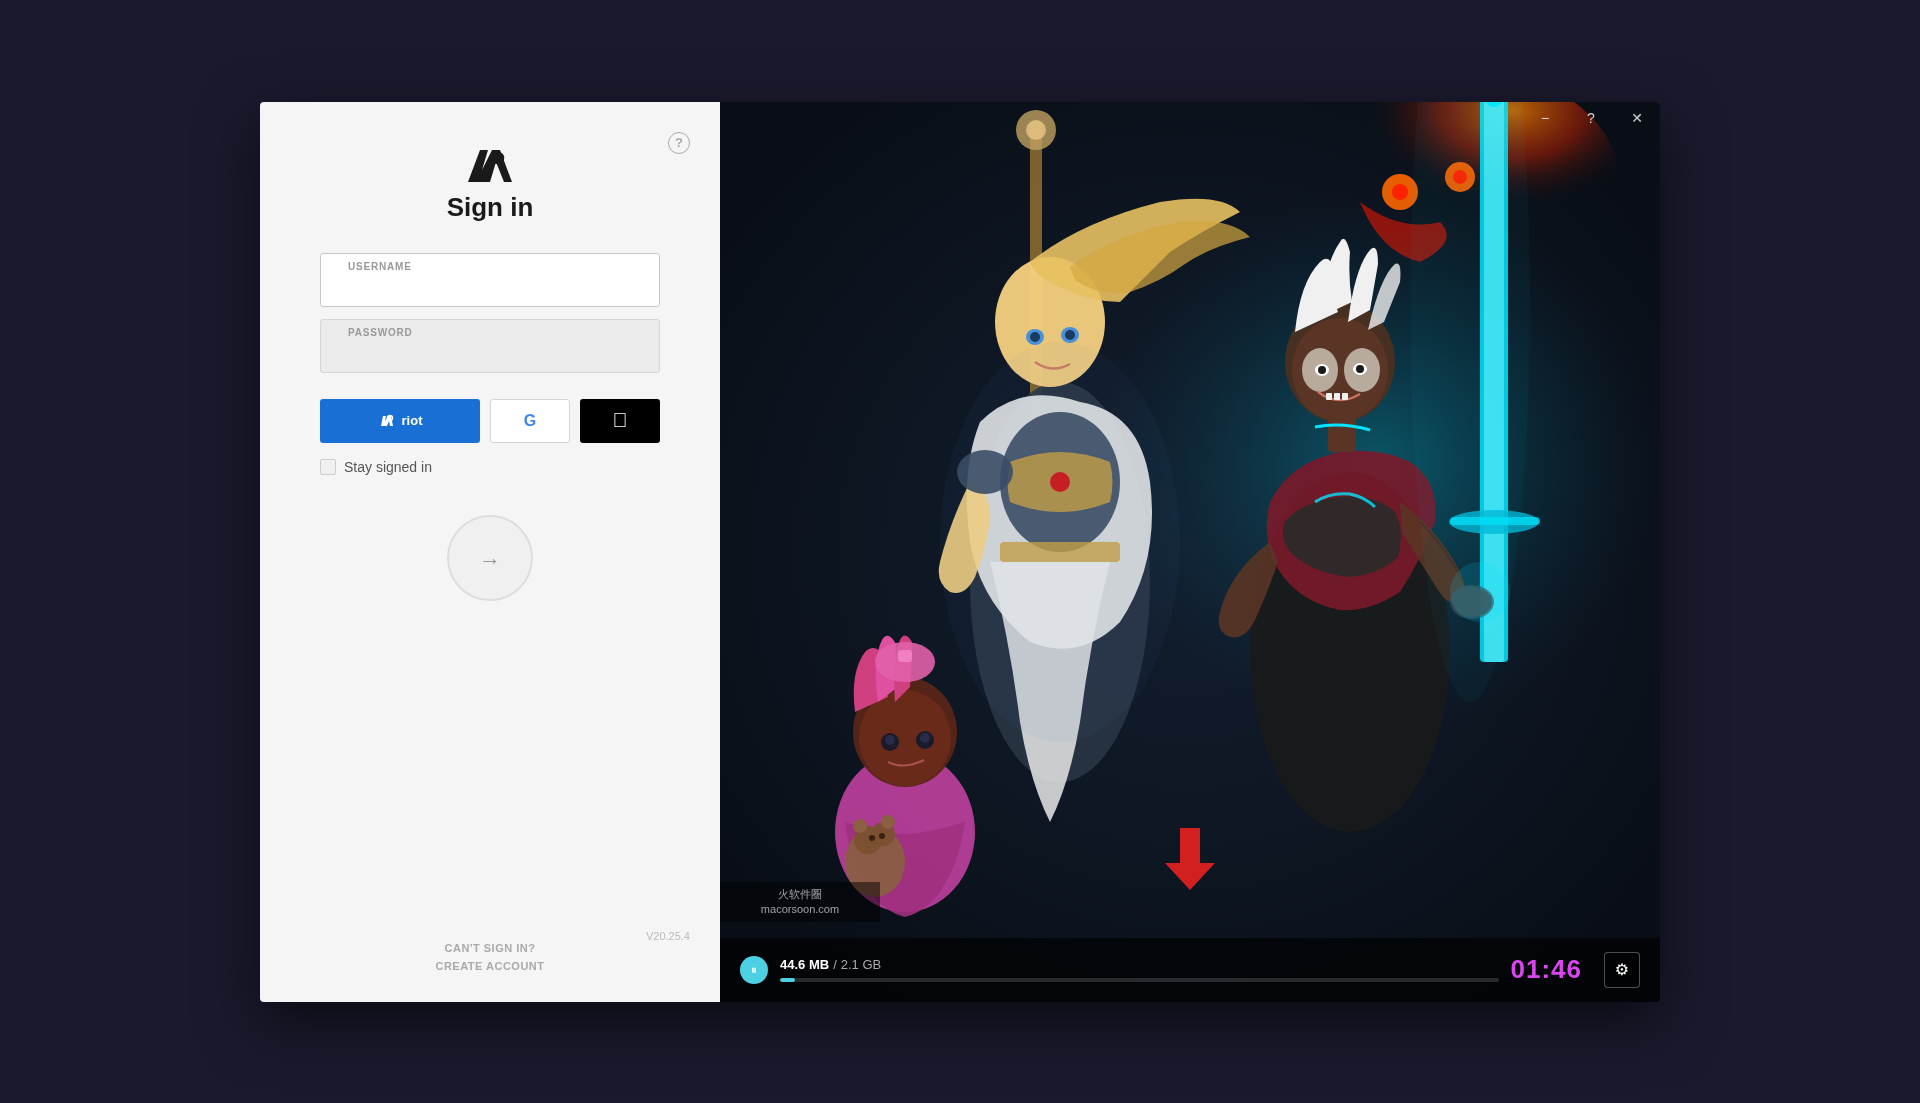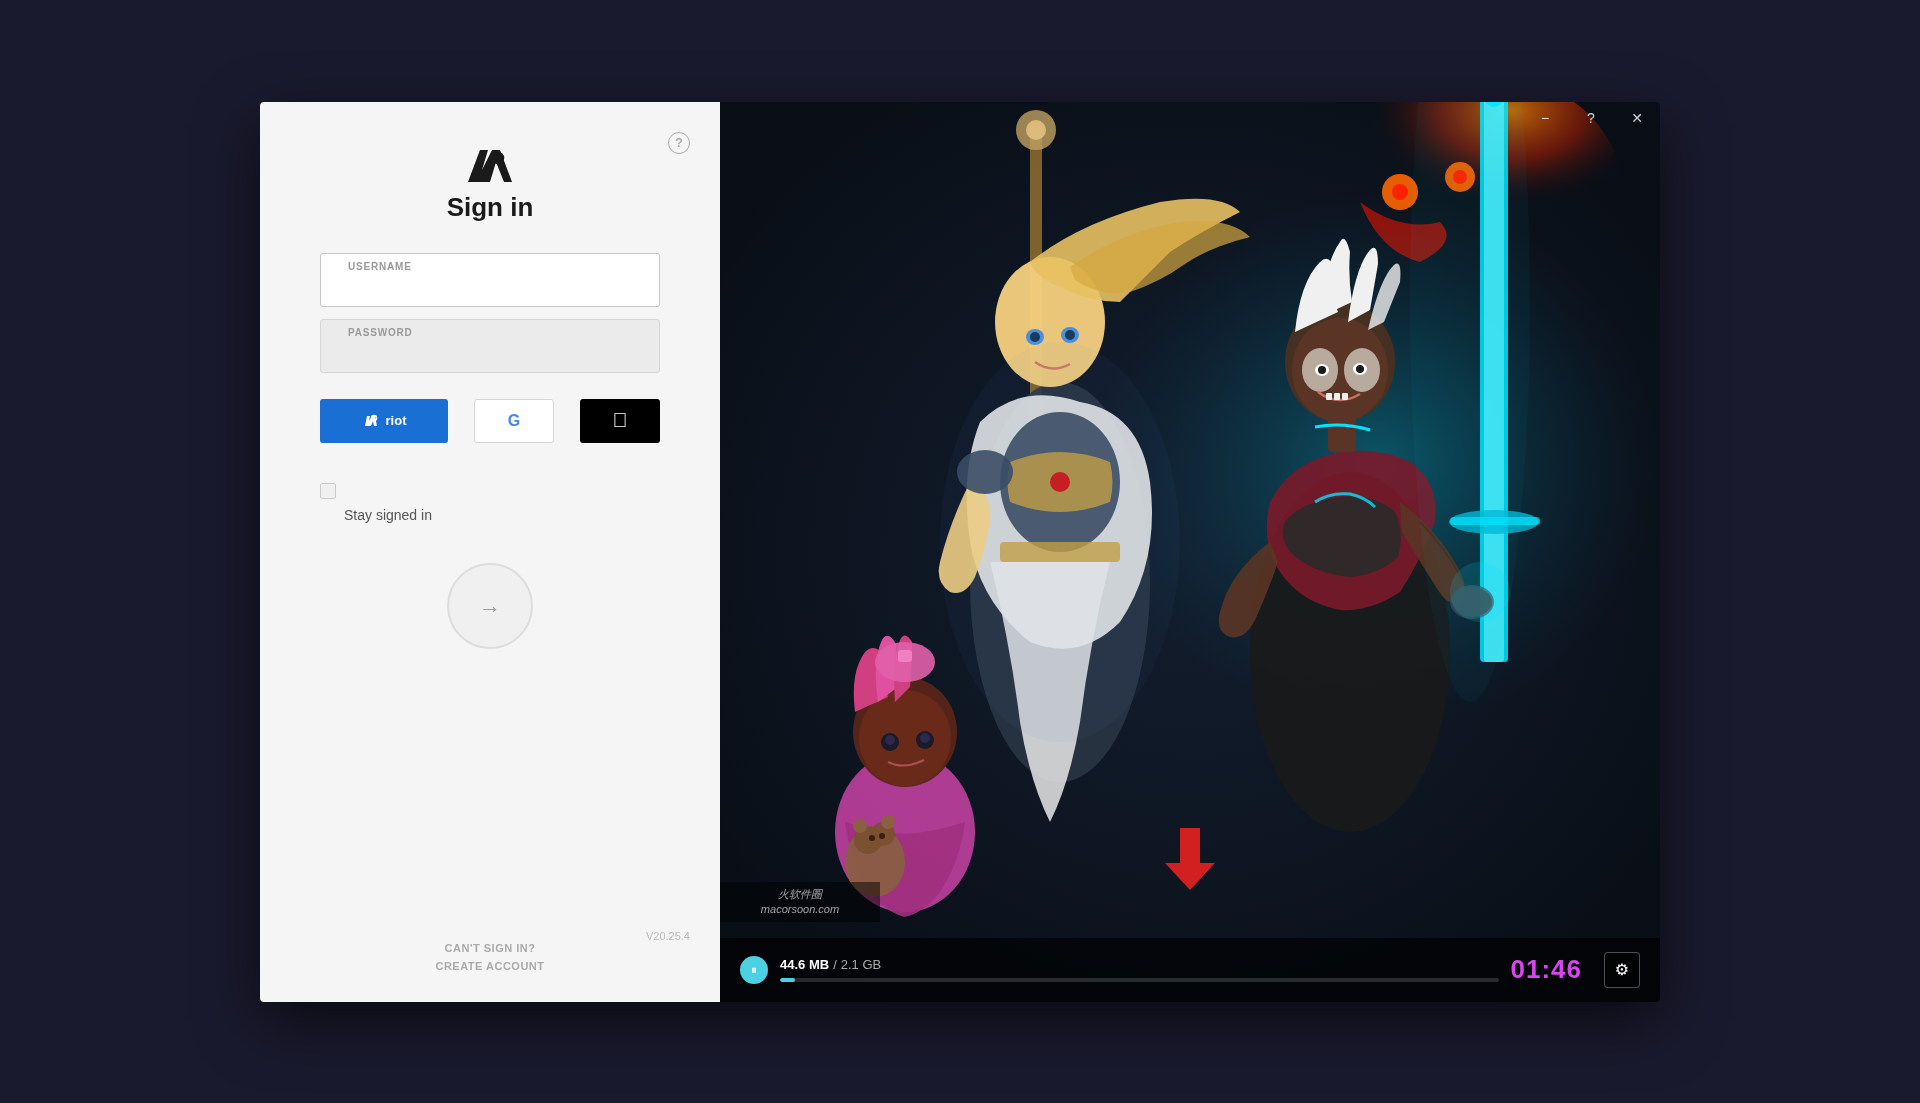--- a/index.html
+++ b/index.html
@@ -102,21 +102,21 @@
       font-weight: 700;
       color: #999;
       letter-spacing: 0.8px;
       text-transform: uppercase;
       pointer-events: none;
     }
 
     .social-buttons {
       width: 100%;
       display: flex;
-      gap: 26px;
+      gap: 10px;
       margin-top: 14px;
       margin-bottom: 16px;
     }
 
     .btn-riot {
       flex: 1;
       height: 44px;
       background: #1a6fd4;
       color: #fff;
       border: none;
@@ -171,21 +171,20 @@
       border: 1.5px solid #ccc;
       border-radius: 2px;
       background: #f0f0f0;
       flex-shrink: 0;
       cursor: pointer;
     }
 
     .stay-label {
       font-size: 14px;
       color: #555;
-      margin-top: 48px;
     }
 
     .submit-btn {
       width: 86px;
       height: 86px;
       border-radius: 50%;
       border: 2px solid #ddd;
       background: #f0f0f0;
       cursor: pointer;
       display: flex;
@@ -396,21 +395,20 @@
       justify-content: center;
       padding: 4px 8px;
       z-index: 5;
     }
 
     .watermark-text {
       font-size: 11px;
       color: rgba(255,255,255,0.6);
       text-align: center;
       line-height: 1.3;
-      font-style: italic;
     }
 
     .bottom-row {
       display: flex;
       flex-direction: column;
       align-items: center;
       gap: 6px;
     }
 
     

